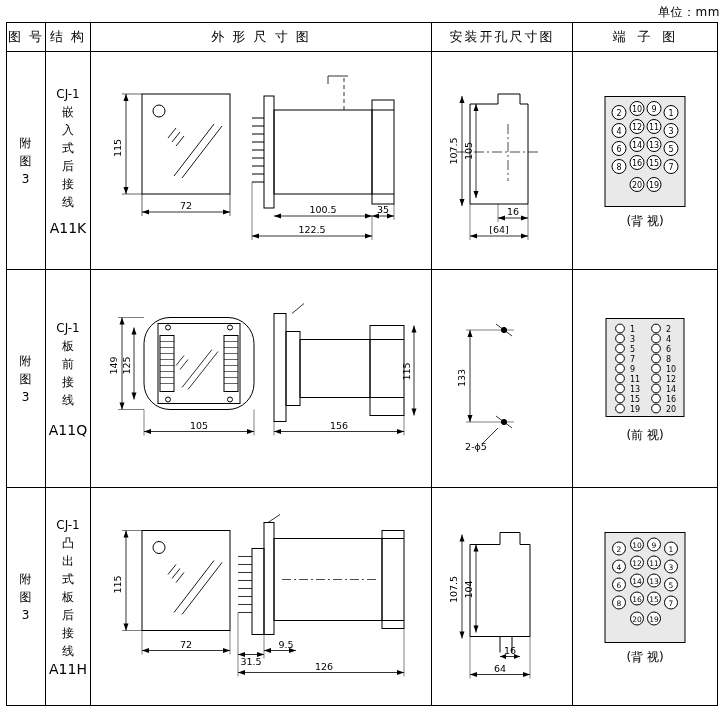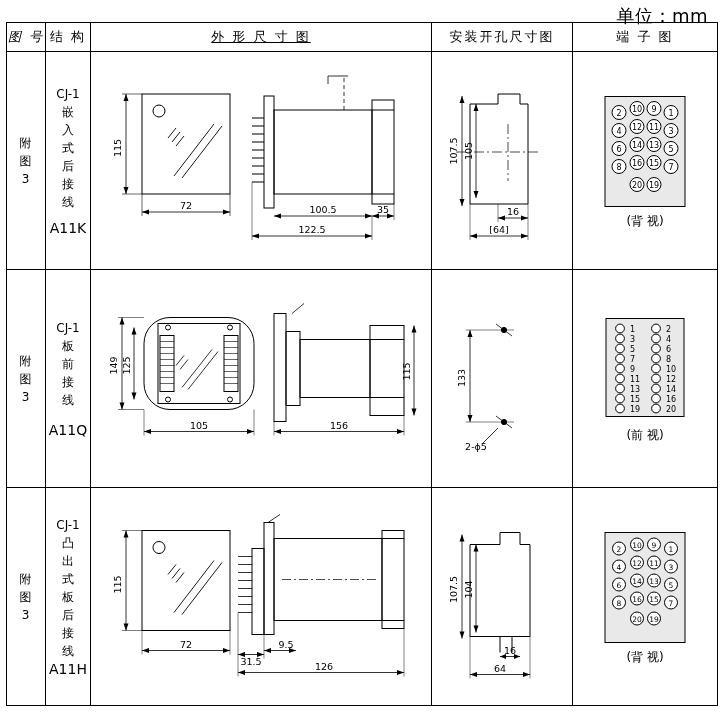--- a/index.html
+++ b/index.html
@@ -6,22 +6,22 @@
   body{
     width:720px;height:714px;
     background:#ffffff;
     font-family:"DejaVu Sans","Liberation Sans",sans-serif;
     color:#000;
     position:relative;
     overflow:hidden;
   }
   .unit{
     position:absolute;
-    right:12px;top:4px;
-    font-size:18px;
+    right:0;top:4px;
+    font-size:12px;
     letter-spacing:0.5px;
   }
   table.main{
     position:absolute;
     left:6px;top:22px;
     width:708px;height:684px;
     border-collapse:collapse;
     table-layout:fixed;
   }
   table.main td,table.main th{
@@ -29,25 +29,25 @@
     padding:0;
     vertical-align:middle;
     text-align:center;
   }
   thead th{
     height:28px;
     font-size:13px;
     font-weight:normal;
     letter-spacing:2px;
   }
-  .c-num{width:38px;font-style:italic;}
+  .c-num{width:38px;}
   .c-struct{width:44px;margin-left:31px;}
-  .c-outline{width:340px;text-decoration:underline;}
+  .c-outline{width:340px;}
   .c-hole{width:140px;font-family:Liberation Serif, serif;}
-  .c-term{width:144px;}
+  .c-term{width:144px;font-family:Liberation Mono, monospace;}
   tbody tr{height:218px;}
 
   .vtext{
     font-size:12px;
     line-height:18px;
     letter-spacing:1px;
   }
   .struct{
     font-size:12px;
     line-height:18px;

